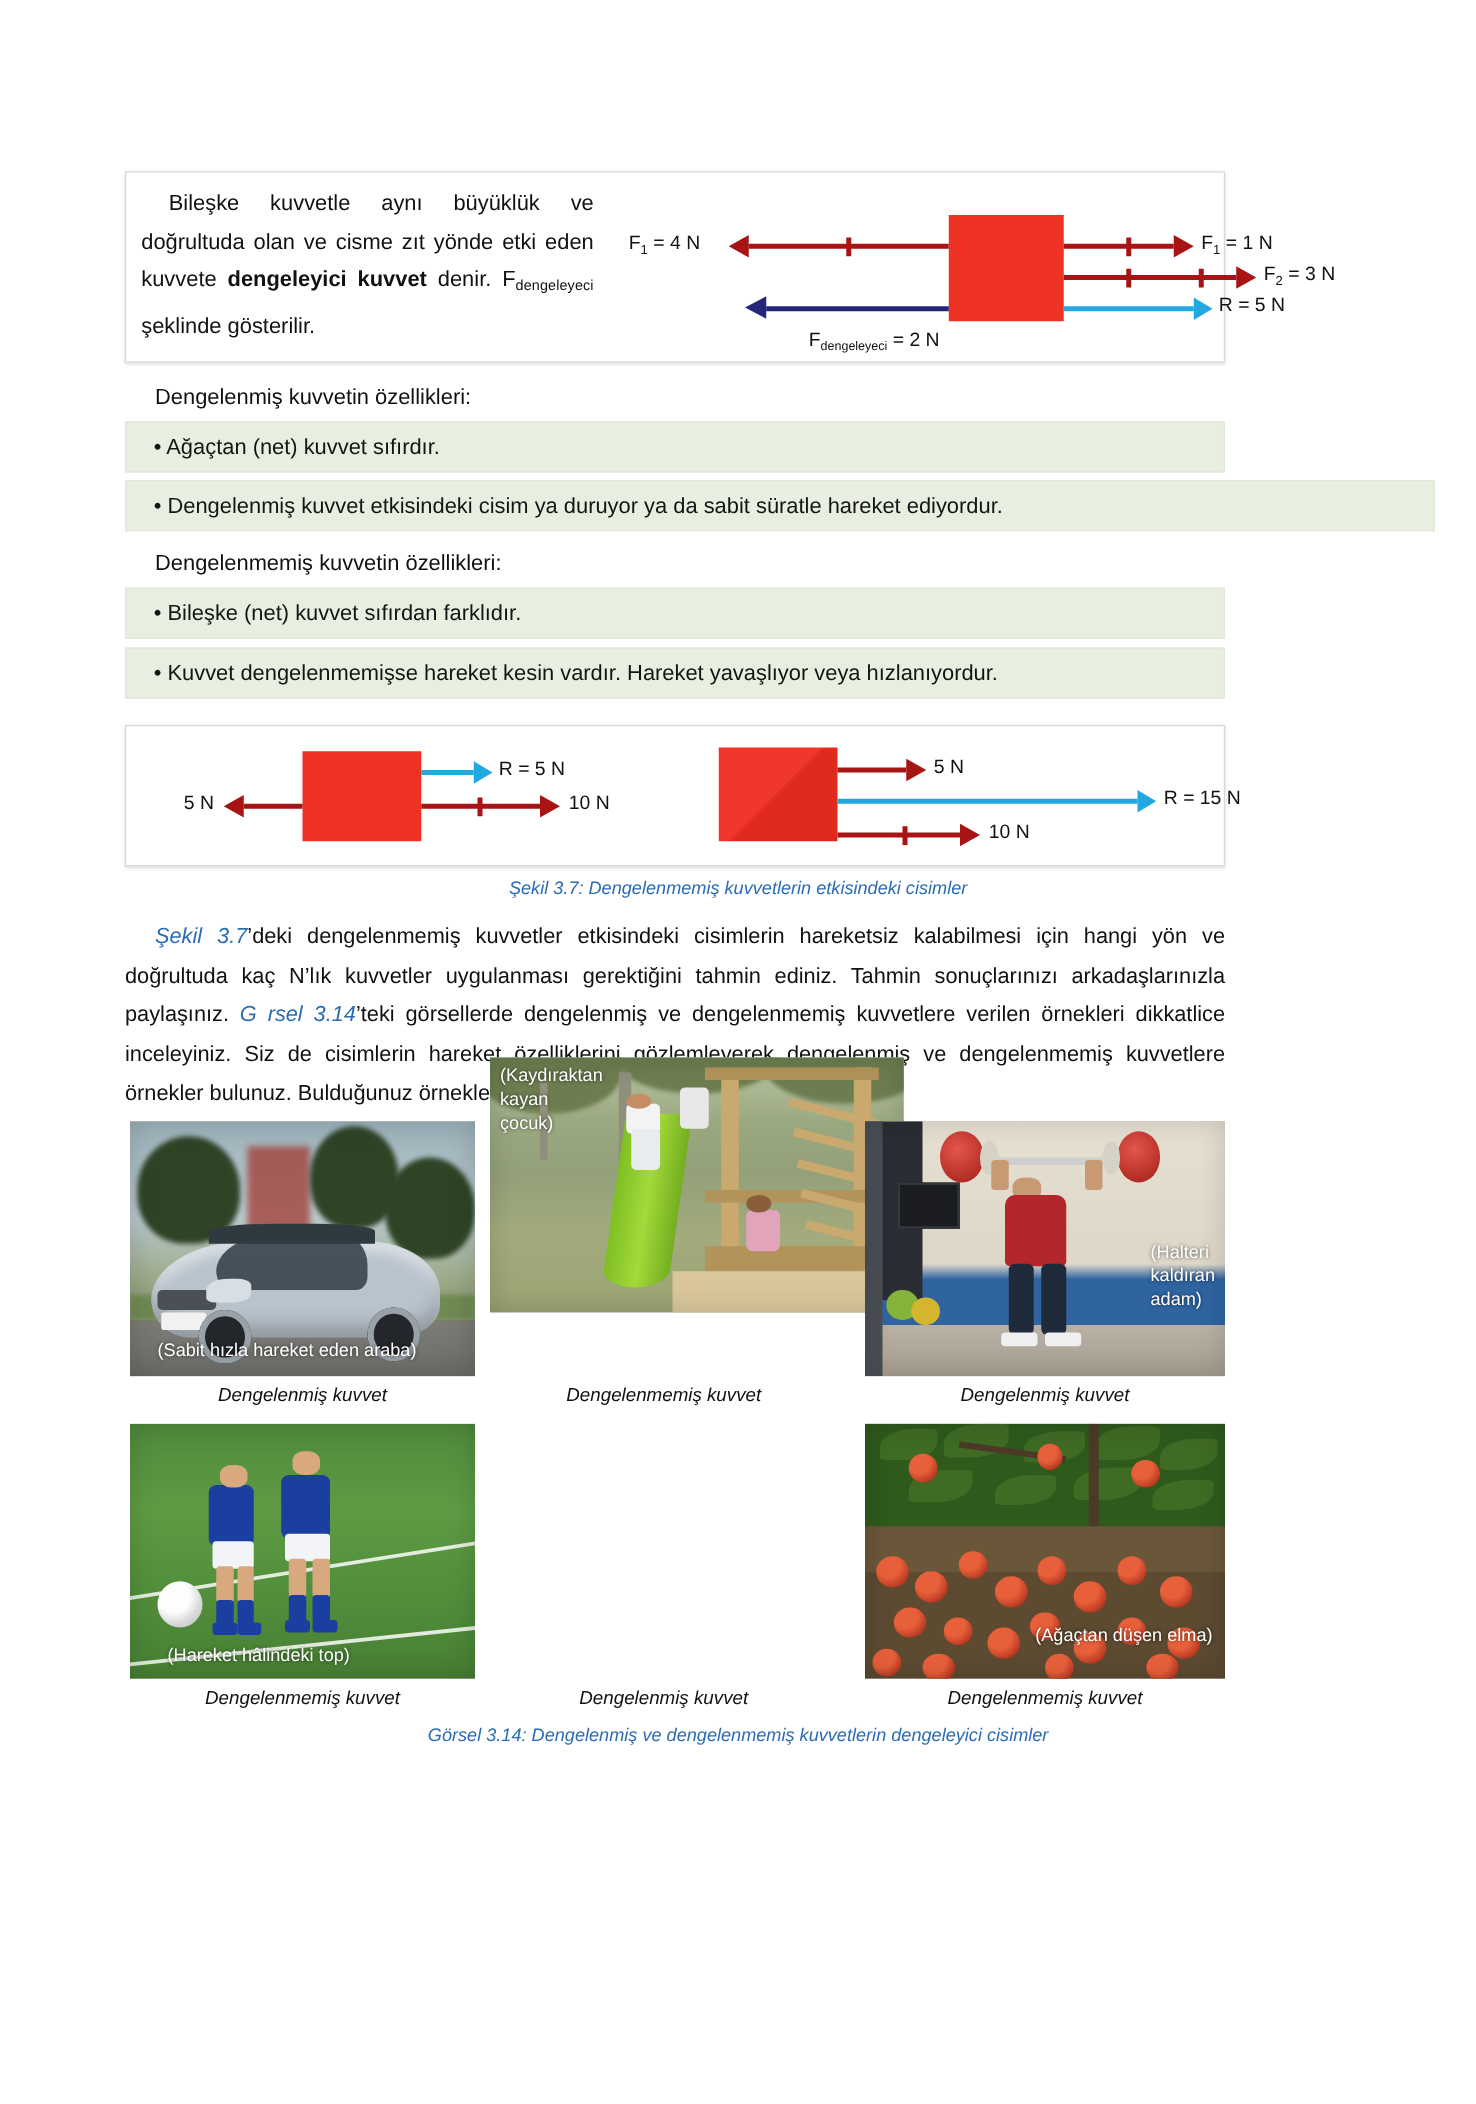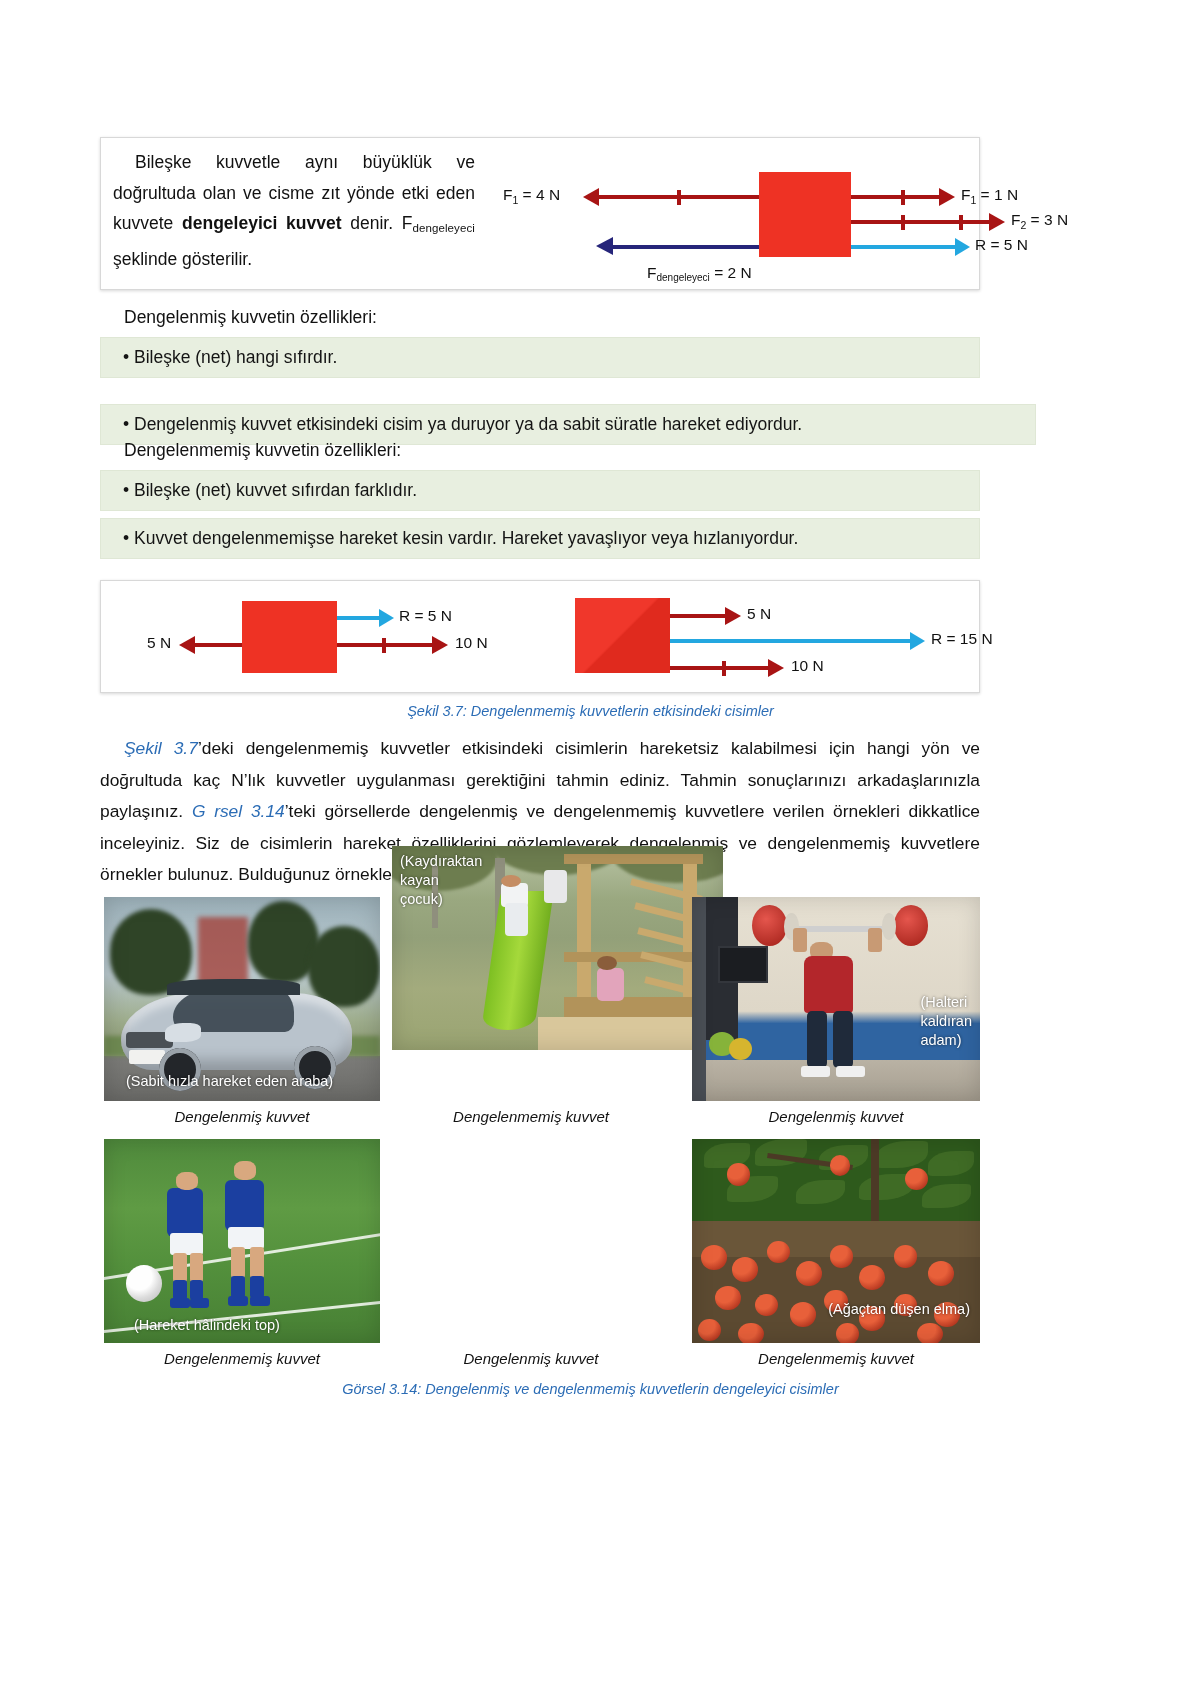--- a/index.html
+++ b/index.html
@@ -283,23 +283,23 @@
       <div class="arrow-line ar-navy" style="left:132px; top:103px; width:146px;"></div>
       <div class="head left-navy" style="left:115px; top:95px;"></div>
       <div class="flabel" style="left:166px; top:122px;">
         <span>F</span><span class="tiny" style="vertical-align:-3px">dengeleyeci</span><span> = 2 N</span>
       </div>
     </div>
   </div>
 
   <div class="plainline" style="left:124px; top:307px;">Dengelenmiş kuvvetin özellikleri:</div>
 
-  <div class="greenbar" style="left:100px; top:337px; width:880px; height:41px;">• Bileşke (net) hangi sıfırdır.</div>
-
-  <div class="greenbar" style="left:100px; top:384px; width:936px; height:41px;margin-top:20px;">• Dengelenmiş kuvvet etkisindeki cisim ya duruyor ya da sabit süratle hareket ediyordur.</div>
+  <div class="greenbar" style="left:100px; top:337px; width:880px; height:41px;">• Ağaçtan (net) kuvvet sıfırdır.</div>
+
+  <div class="greenbar" style="left:100px; top:384px; width:1048px; height:41px;">• Dengelenmiş kuvvet etkisindeki cisim ya duruyor ya da sabit süratle hareket ediyordur.</div>
 
   <div class="plainline" style="left:124px; top:440px;">Dengelenmemiş kuvvetin özellikleri:</div>
 
   <div class="greenbar" style="left:100px; top:470px; width:880px; height:41px;">• Bileşke (net) kuvvet sıfırdan farklıdır.</div>
 
   <div class="greenbar" style="left:100px; top:518px; width:880px; height:41px;">• Kuvvet dengelenmemişse hareket kesin vardır. Hareket yavaşlıyor veya hızlanıyordur.</div>
 
   <div class="panel" id="fig-panel">
 
     <div style="position:absolute; left:0; top:0; width:440px; height:111px;">

